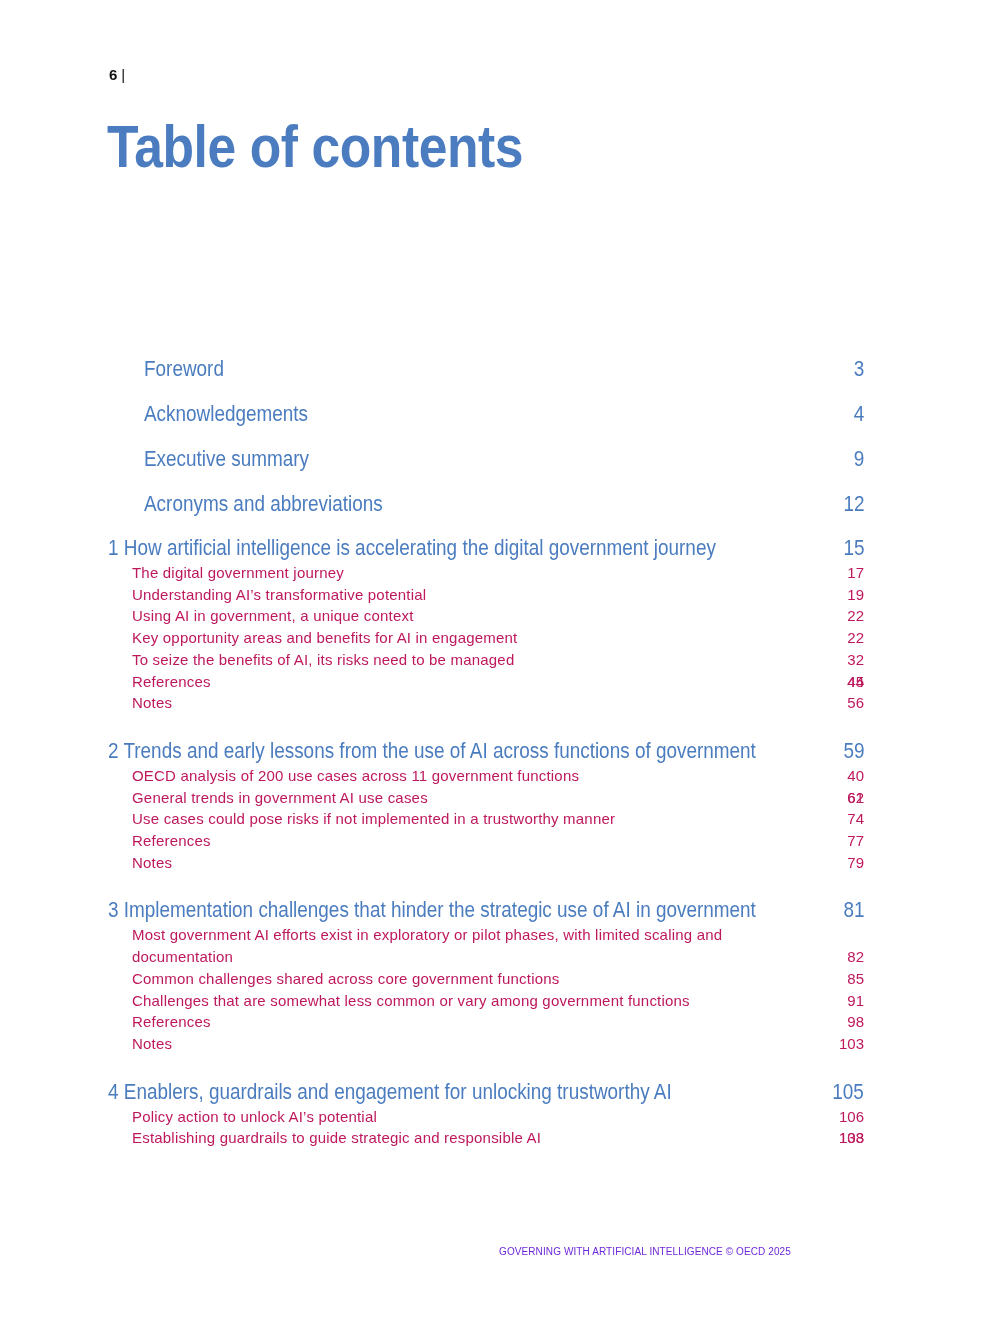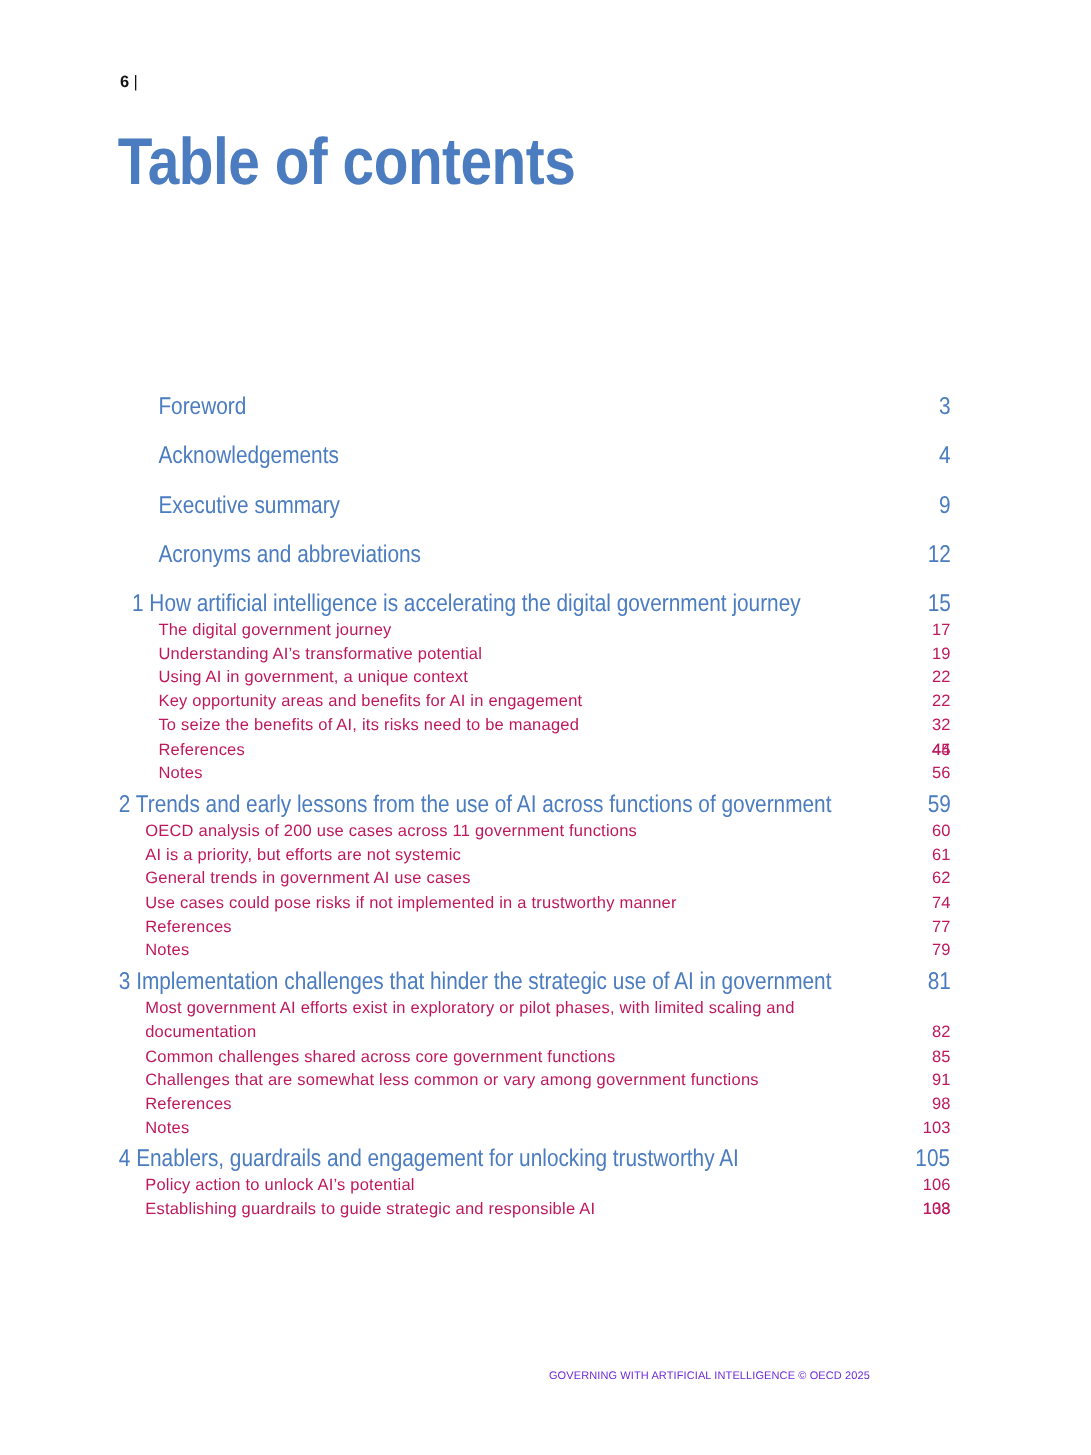--- a/index.html
+++ b/index.html
@@ -15,59 +15,59 @@
   .major .lbl { transform: scaleX(0.86); transform-origin: left center; }
   .major .pg { transform: scaleX(0.86); transform-origin: right center; }
   .chapter { margin-top: 0; }
   .chapter .head { height: 26px; line-height: 34px; font-size: 22px; color: #4a7cbf; }
   .chapter .head .lbl { transform: scaleX(0.86); transform-origin: left center; }
   .chapter .head .pg { transform: scaleX(0.86); transform-origin: right center; }
   .sub { font-size: 15px; line-height: 21.7px; padding-left: 24px; color: #be185d; }
   .sub .lbl { letter-spacing: 0.2px; }
   .sub.wrap .lbl { white-space: normal; width: 660px; }
   .sub.wrap .pg { bottom: 0; }
-  .chapter + .chapter, .chapter.gap { }
+  .chapter + .chapter, .chapter.gap { margin-top: 20px; }
   .subs { margin-top: 5px; }
   .footer { position: absolute; left: 499px; top: 1246px; font-size: 10px; color: #6d28d9; letter-spacing: 0.1px; white-space: nowrap; }
 </style>
 </head>
 <body>
 
 <div class="page-num">
   <span>6</span><span class="bar">|</span>
 </div>
 
 <h1 class="title" style="margin:0;">Table of contents</h1>
 
 <div class="toc">
   <div id="front">
       <div class="row major"><span class="lbl">Foreword</span><span class="pg">3</span></div>
       <div class="row major"><span class="lbl">Acknowledgements</span><span class="pg">4</span></div>
       <div class="row major"><span class="lbl">Executive summary</span><span class="pg">9</span></div>
       <div class="row major"><span class="lbl">Acronyms and abbreviations</span><span class="pg">12</span></div>
     </div>
   <div id="chapters">
-      <div class="chapter" style="margin-top: -1px; margin-left: 12px;">
+      <div class="chapter" style="margin-top: -1px;">
         <div class="row head"><span class="lbl">1 How artificial intelligence is accelerating the digital government journey</span><span class="pg">15</span></div>
         <div class="subs">
           <div class="row sub"><span class="lbl">The digital government journey</span><span class="pg">17</span></div>
           <div class="row sub"><span class="lbl">Understanding AI’s transformative potential</span><span class="pg">19</span></div>
           <div class="row sub"><span class="lbl">Using AI in government, a unique context</span><span class="pg">22</span></div>
           <div class="row sub"><span class="lbl">Key opportunity areas and benefits for AI in engagement</span><span class="pg">22</span></div>
           <div class="row sub"><span class="lbl">To seize the benefits of AI, its risks need to be managed</span><span class="pg">32</span></div>
           <div class="row sub"><span class="pg">44</span></div>
           <div class="row sub"><span class="lbl">References</span><span class="pg">45</span></div>
           <div class="row sub"><span class="lbl">Notes</span><span class="pg">56</span></div>
         </div>
       </div>
       <div class="chapter gap">
         <div class="row head"><span class="lbl">2 Trends and early lessons from the use of AI across functions of government</span><span class="pg">59</span></div>
         <div class="subs">
-          <div class="row sub"><span class="lbl">OECD analysis of 200 use cases across 11 government functions</span><span class="pg">60</span></div>
-          <div class="row sub"><span class="lbl">AI is a priority, but efforts are not systemic</span><span class="pg">61</span></div>
+          <div class="row sub"><span class="lbl">OECD analysis of 200 use cases across 11 government functions</span><span class="pg">40</span></div>
+          <div class="row sub"><span class="pg">61</span></div>
           <div class="row sub"><span class="lbl">General trends in government AI use cases</span><span class="pg">62</span></div>
           <div class="row sub"><span class="lbl">Use cases could pose risks if not implemented in a trustworthy manner</span><span class="pg">74</span></div>
           <div class="row sub"><span class="lbl">References</span><span class="pg">77</span></div>
           <div class="row sub"><span class="lbl">Notes</span><span class="pg">79</span></div>
         </div>
       </div>
       <div class="chapter gap">
         <div class="row head"><span class="lbl">3 Implementation challenges that hinder the strategic use of AI in government</span><span class="pg">81</span></div>
         <div class="subs">
           <div class="row sub wrap"><span class="lbl">Most government AI efforts exist in exploratory or pilot phases, with limited scaling and documentation</span><span class="pg">82</span></div>

